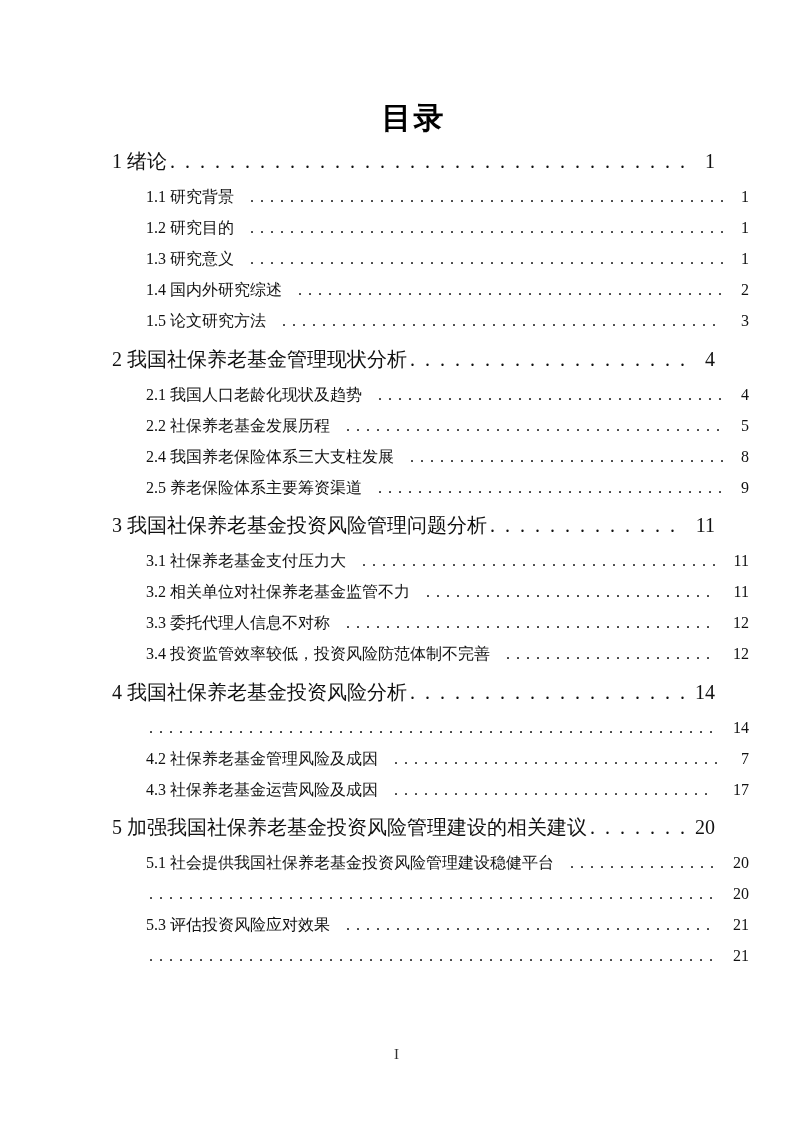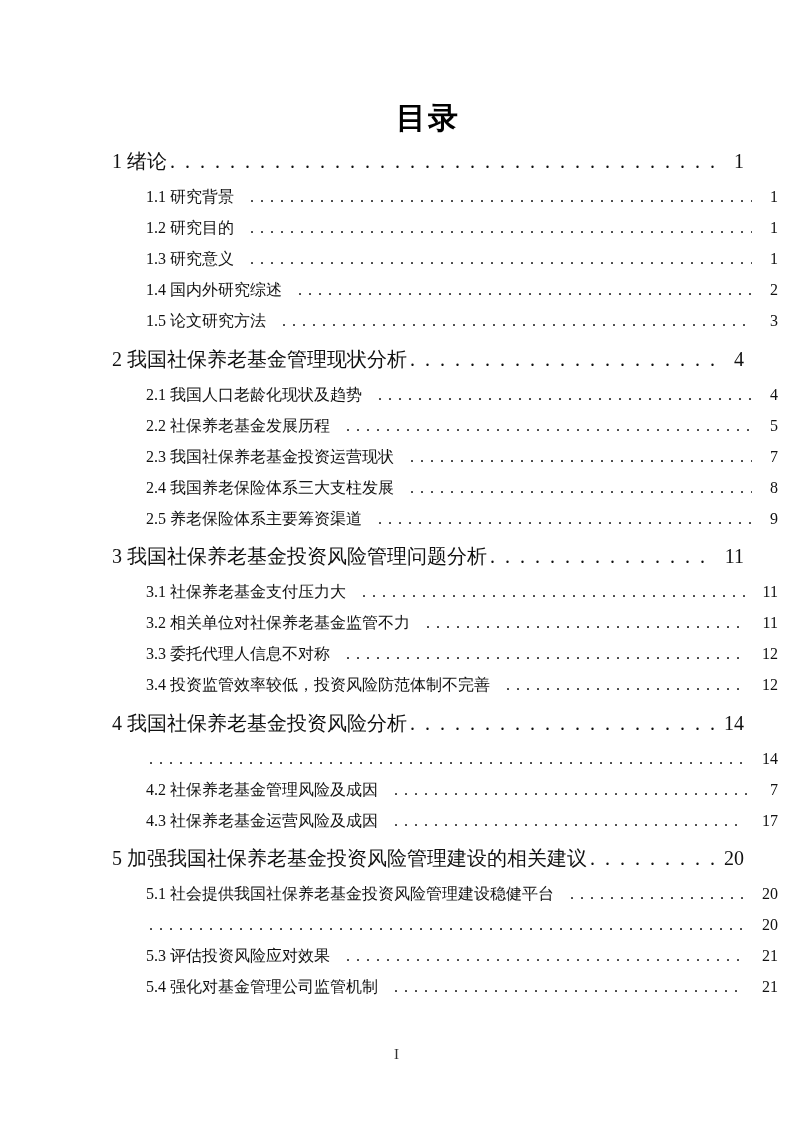--- a/index.html
+++ b/index.html
@@ -9,21 +9,21 @@
   }
   .page {
     position: relative;
     width: 793px;
     height: 1122px;
     margin: 0 auto;
     background: #ffffff;
     color: #111111;
     font-family: "Liberation Serif", "DejaVu Serif", serif;
     box-sizing: border-box;
-    padding: 98px 49px 0 112px;
+    padding: 98px 78px 0 112px;
     overflow: hidden;
   }
   .doc-title {
     text-align: center;
     font-family: "Liberation Sans", "DejaVu Sans", sans-serif;
     font-weight: bold;
     font-size: 30px;
     line-height: 40px;
     letter-spacing: 2px;
     margin: 0 0 3px 0;
@@ -129,76 +129,71 @@
       <span class="toc-label">2.1 我国人口老龄化现状及趋势</span>
       <span class="toc-dots"></span>
       <span class="toc-page">4</span>
     </div>
     <div class="toc-row l2">
       <span class="toc-label">2.2 社保养老基金发展历程</span>
       <span class="toc-dots"></span>
       <span class="toc-page">5</span>
     </div>
     <div class="toc-row l2">
-      <span class="toc-label">2.3 我国社保养老基金投资运营现状</span>
+      <span class="toc-label">2.4 我国养老保险体系三大支柱发展</span>
+      <span class="toc-dots"></span>
+      <span class="toc-page">8</span>
+    </div>
+    <div class="toc-row l2">
+      <span class="toc-label">2.5 养老保险体系主要筹资渠道</span>
+      <span class="toc-dots"></span>
+      <span class="toc-page">9</span>
+    </div>
+
+    <div class="toc-row l1">
+      <span class="toc-label">3 我国社保养老基金投资风险管理问题分析</span>
+      <span class="toc-dots"></span>
+      <span class="toc-page">11</span>
+    </div>
+    <div class="toc-row l2">
+      <span class="toc-label">3.1 社保养老基金支付压力大</span>
+      <span class="toc-dots"></span>
+      <span class="toc-page">11</span>
+    </div>
+    <div class="toc-row l2">
+      <span class="toc-label">3.2 相关单位对社保养老基金监管不力</span>
+      <span class="toc-dots"></span>
+      <span class="toc-page">11</span>
+    </div>
+    <div class="toc-row l2">
+      <span class="toc-label">3.3 委托代理人信息不对称</span>
+      <span class="toc-dots"></span>
+      <span class="toc-page">12</span>
+    </div>
+    <div class="toc-row l2">
+      <span class="toc-label">3.4 投资监管效率较低，投资风险防范体制不完善</span>
+      <span class="toc-dots"></span>
+      <span class="toc-page">12</span>
+    </div>
+
+    <div class="toc-row l1">
+      <span class="toc-label">4 我国社保养老基金投资风险分析</span>
+      <span class="toc-dots"></span>
+      <span class="toc-page">14</span>
+    </div>
+    <div class="toc-row l2">
+      <span class="toc-dots"></span>
+      <span class="toc-page">14</span>
+    </div>
+    <div class="toc-row l2">
+      <span class="toc-label">4.2 社保养老基金管理风险及成因</span>
       <span class="toc-dots"></span>
       <span class="toc-page">7</span>
     </div>
     <div class="toc-row l2">
-      <span class="toc-label">2.4 我国养老保险体系三大支柱发展</span>
-      <span class="toc-dots"></span>
-      <span class="toc-page">8</span>
-    </div>
-    <div class="toc-row l2">
-      <span class="toc-label">2.5 养老保险体系主要筹资渠道</span>
-      <span class="toc-dots"></span>
-      <span class="toc-page">9</span>
-    </div>
-
-    <div class="toc-row l1">
-      <span class="toc-label">3 我国社保养老基金投资风险管理问题分析</span>
-      <span class="toc-dots"></span>
-      <span class="toc-page">11</span>
-    </div>
-    <div class="toc-row l2">
-      <span class="toc-label">3.1 社保养老基金支付压力大</span>
-      <span class="toc-dots"></span>
-      <span class="toc-page">11</span>
-    </div>
-    <div class="toc-row l2">
-      <span class="toc-label">3.2 相关单位对社保养老基金监管不力</span>
-      <span class="toc-dots"></span>
-      <span class="toc-page">11</span>
-    </div>
-    <div class="toc-row l2">
-      <span class="toc-label">3.3 委托代理人信息不对称</span>
-      <span class="toc-dots"></span>
-      <span class="toc-page">12</span>
-    </div>
-    <div class="toc-row l2">
-      <span class="toc-label">3.4 投资监管效率较低，投资风险防范体制不完善</span>
-      <span class="toc-dots"></span>
-      <span class="toc-page">12</span>
-    </div>
-
-    <div class="toc-row l1">
-      <span class="toc-label">4 我国社保养老基金投资风险分析</span>
-      <span class="toc-dots"></span>
-      <span class="toc-page">14</span>
-    </div>
-    <div class="toc-row l2">
-      <span class="toc-dots"></span>
-      <span class="toc-page">14</span>
-    </div>
-    <div class="toc-row l2">
-      <span class="toc-label">4.2 社保养老基金管理风险及成因</span>
-      <span class="toc-dots"></span>
-      <span class="toc-page">7</span>
-    </div>
-    <div class="toc-row l2">
       <span class="toc-label">4.3 社保养老基金运营风险及成因</span>
       <span class="toc-dots"></span>
       <span class="toc-page">17</span>
     </div>
 
     <div class="toc-row l1">
       <span class="toc-label">5 加强我国社保养老基金投资风险管理建设的相关建议</span>
       <span class="toc-dots"></span>
       <span class="toc-page">20</span>
     </div>
@@ -210,21 +205,20 @@
     <div class="toc-row l2">
       <span class="toc-dots"></span>
       <span class="toc-page">20</span>
     </div>
     <div class="toc-row l2">
       <span class="toc-label">5.3 评估投资风险应对效果</span>
       <span class="toc-dots"></span>
       <span class="toc-page">21</span>
     </div>
     <div class="toc-row l2">
-      <span class="toc-label">5.4 强化对基金管理公司监管机制</span>
       <span class="toc-dots"></span>
       <span class="toc-page">21</span>
     </div>
 
   </div>
 
   <div class="page-footer">I</div>
 
 </div>
 

